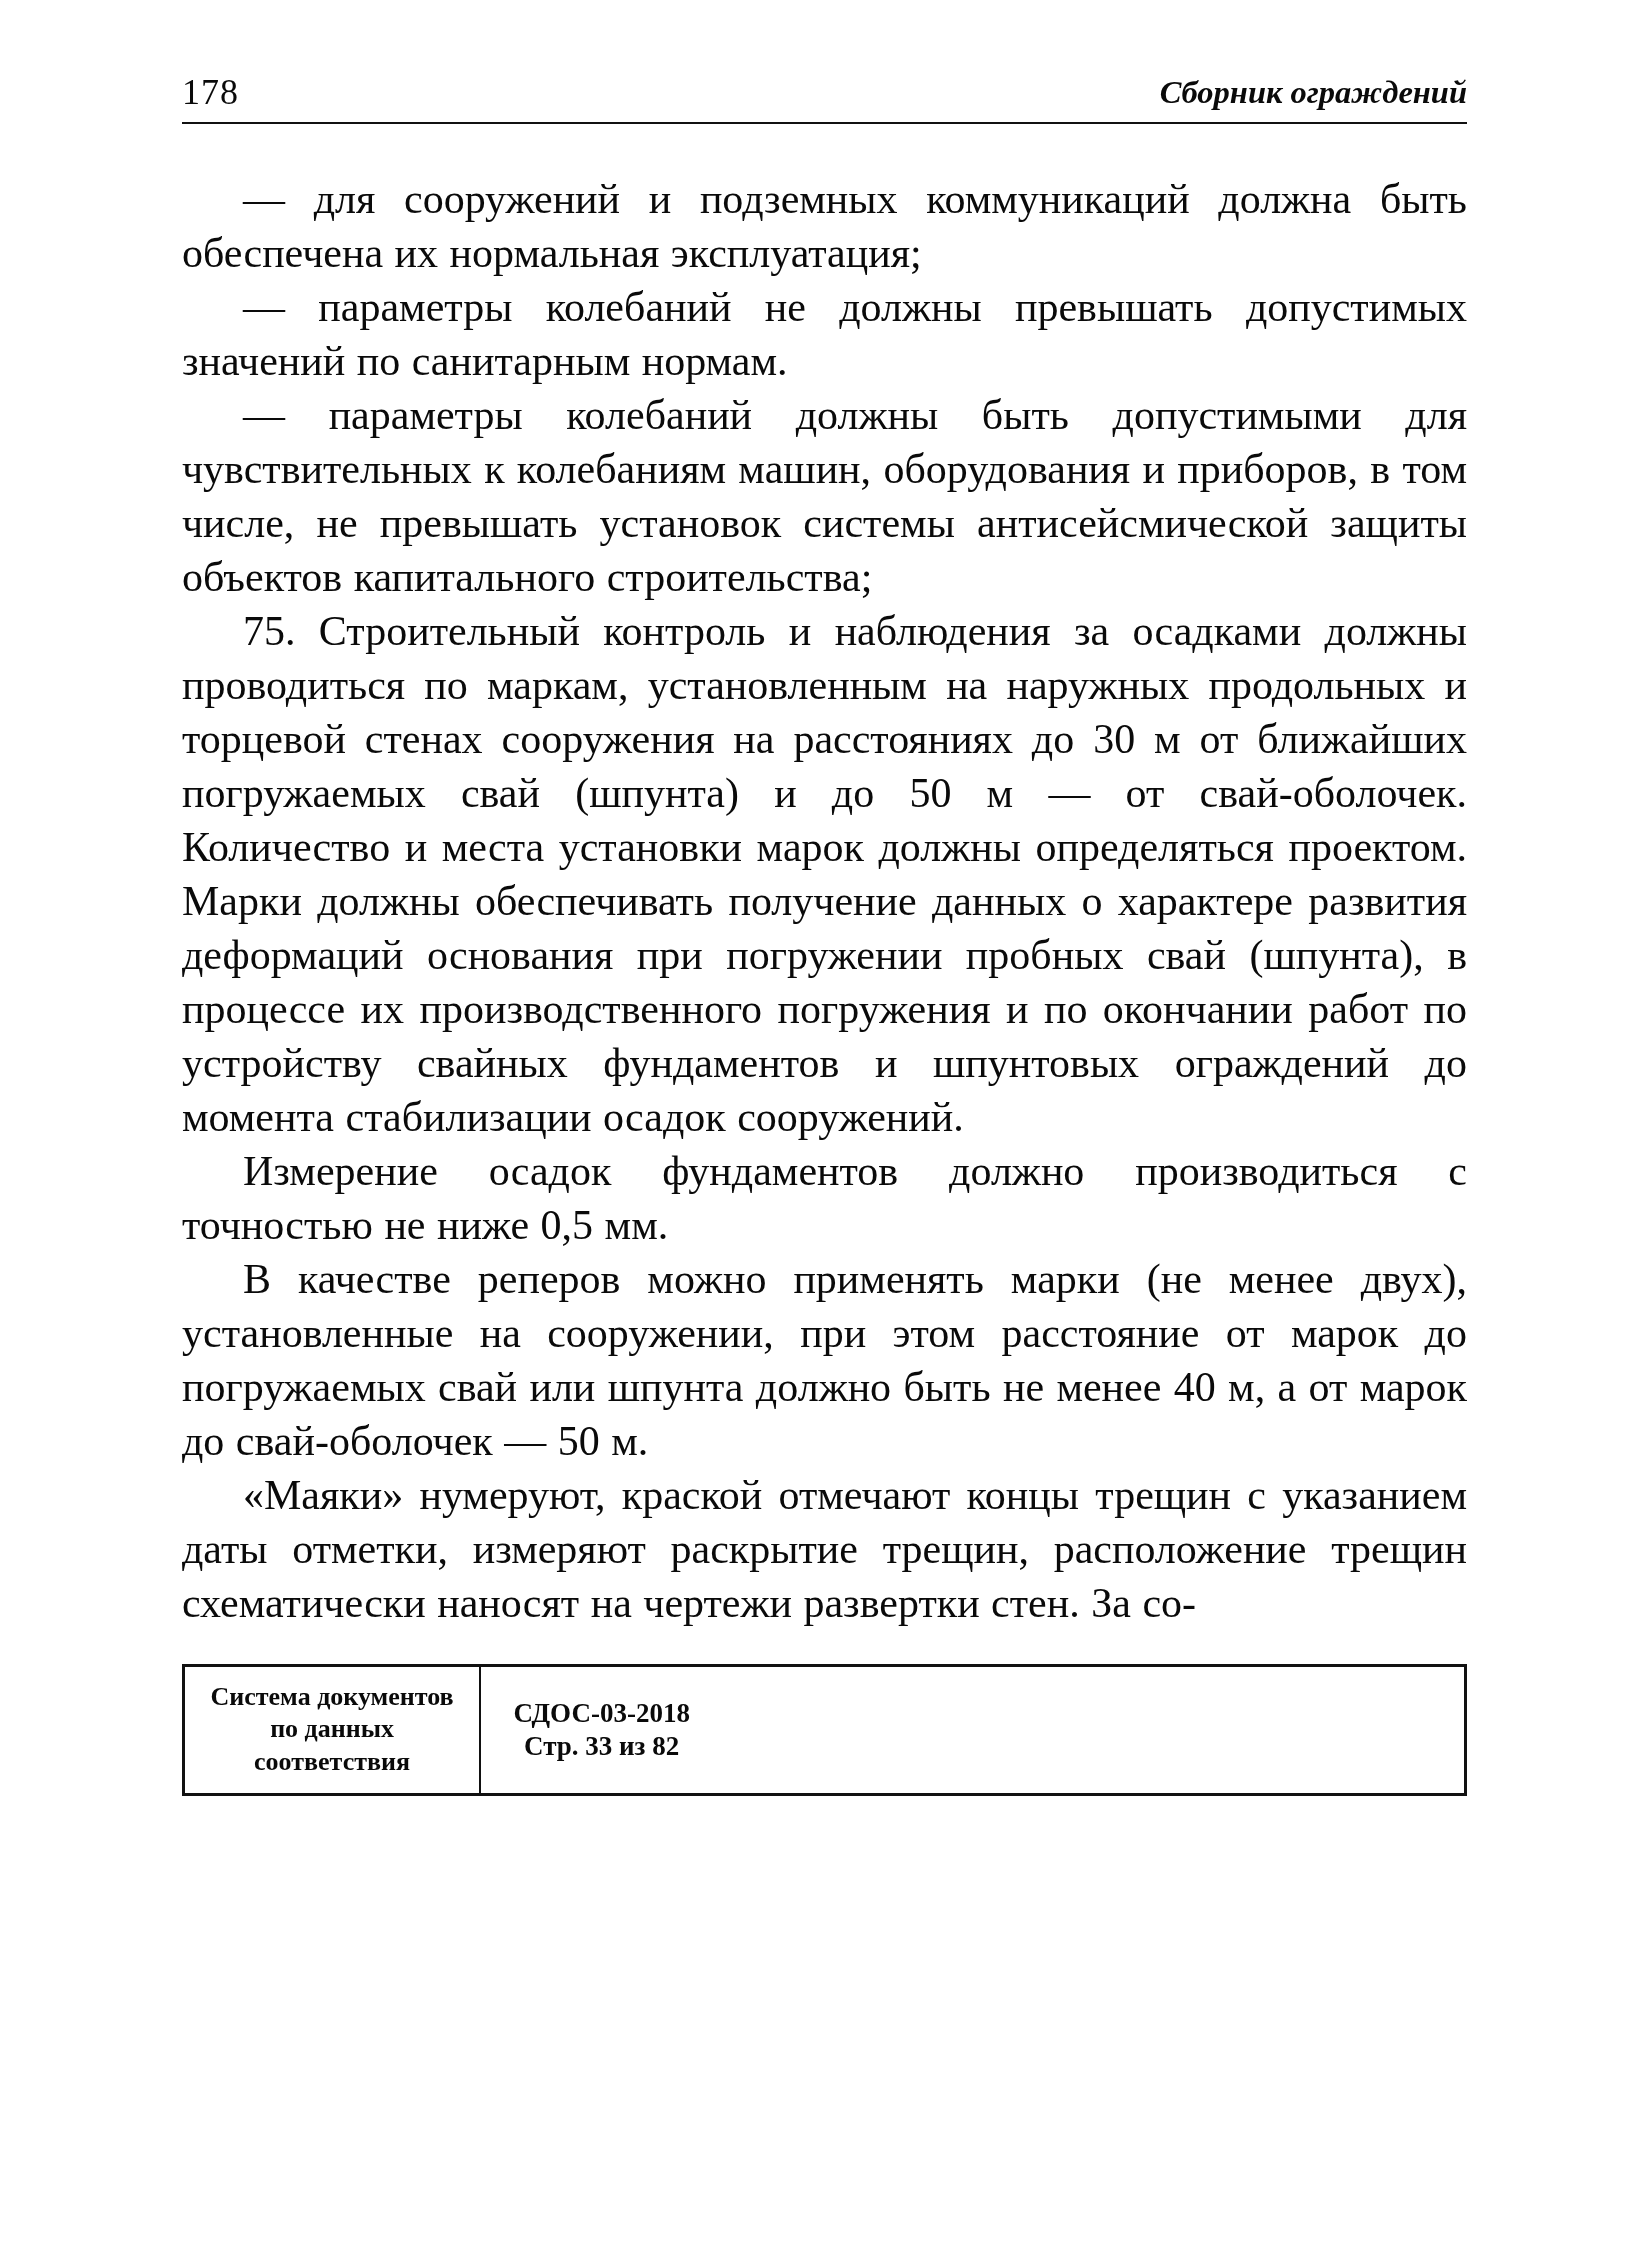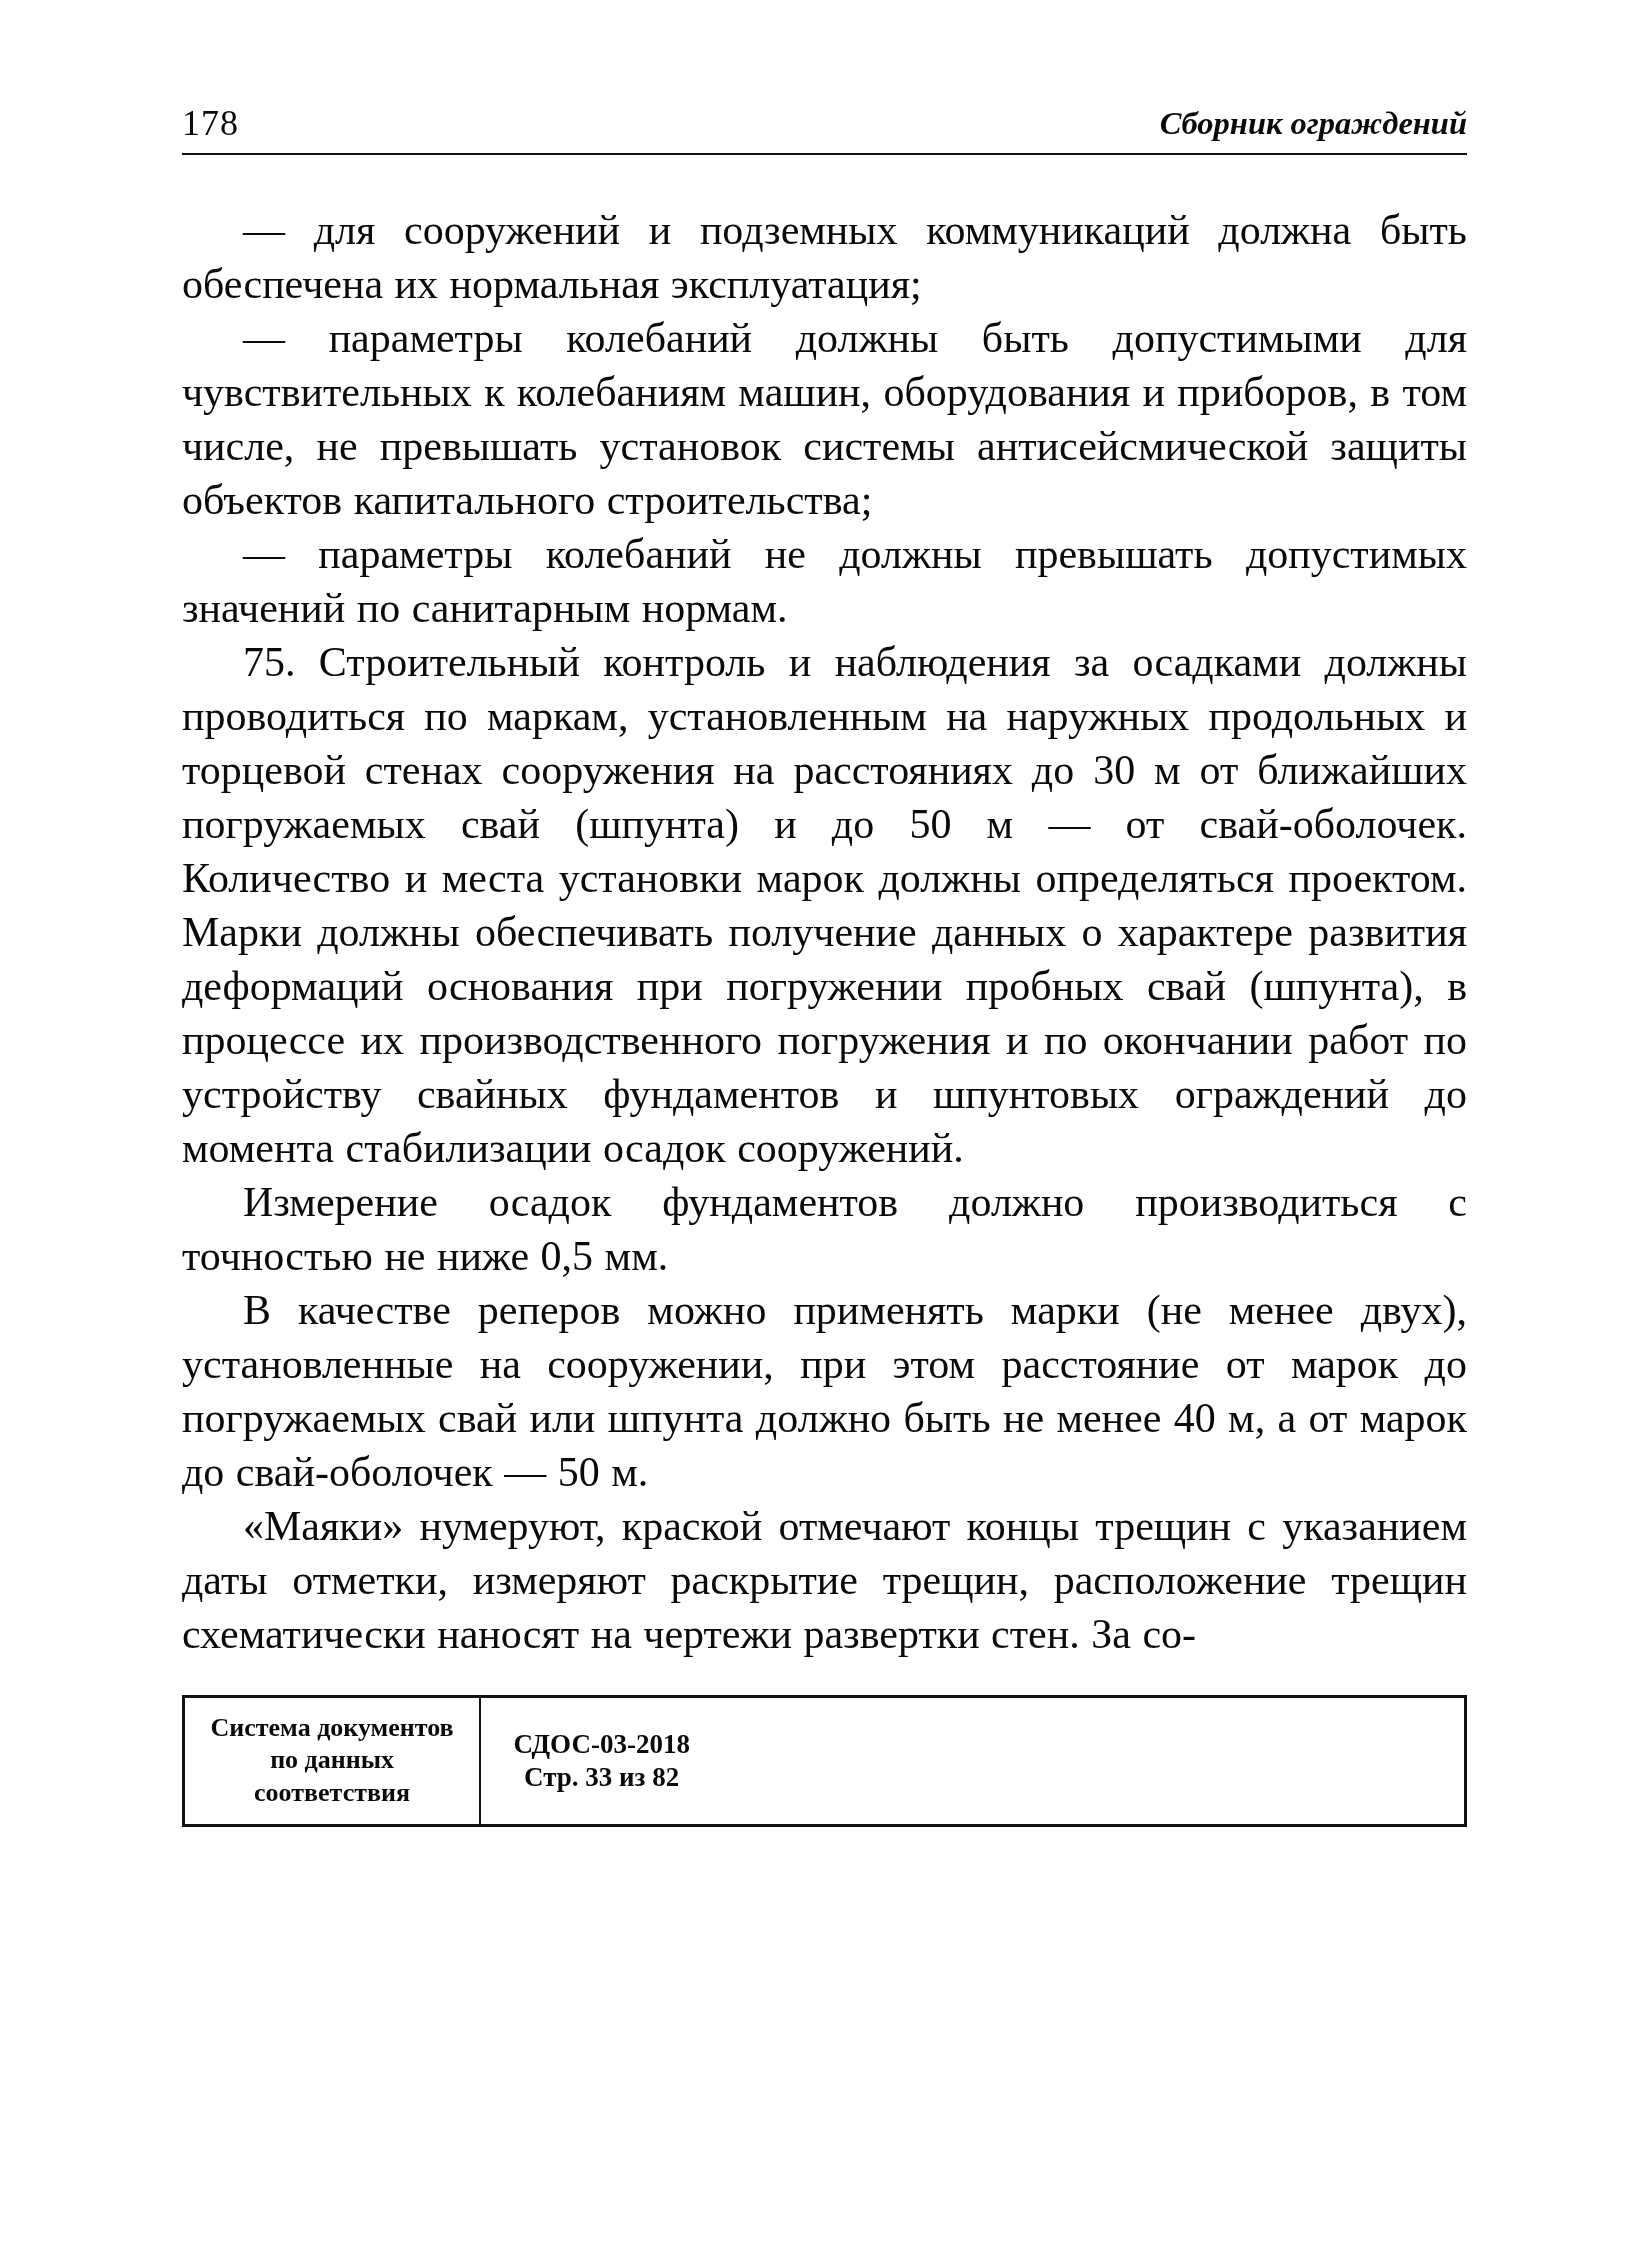--- a/index.html
+++ b/index.html
@@ -12,21 +12,21 @@
     height: 2258px;
     font-family: "Liberation Serif", "DejaVu Serif", serif;
     color: #0a0a0a;
     position: relative;
     overflow: hidden;
   }
   .page {
     box-sizing: border-box;
     width: 1627px;
     height: 2258px;
-    padding: 103px 160px 0 182px;
+    padding: 72px 160px 0 182px;
     border-radius: 21px;
   }
   .page-header {
     display: flex;
     justify-content: space-between;
     align-items: flex-end;
   }
   .page-number {
     font-size: 36px;
     line-height: 40px;
@@ -95,22 +95,22 @@
 
   <header class="page-header">
     <span class="page-number">178</span>
     <span class="header-title">Сборник ограждений</span>
   </header>
 
   <hr class="header-rule">
 
   <main class="page-body">
     <p class="para">— для сооружений и подземных коммуникаций должна быть обеспечена их нормальная эксплуатация;</p>
+    <p class="para">— параметры колебаний не должны превышать допустимых значений по санитарным нормам.</p>
     <p class="para">— параметры колебаний должны быть допустимыми для чувствительных к колебаниям машин, оборудования и приборов, в том числе, не превышать установок системы антисейсмической защиты объектов капитального строительства;</p>
-    <p class="para">— параметры колебаний не должны превышать допустимых значений по санитарным нормам.</p>
     <p class="para">75. Строительный контроль и наблюдения за осадками должны проводиться по маркам, установленным на наружных продольных и торцевой стенах сооружения на расстояниях до 30 м от ближайших погружаемых свай (шпунта) и до 50 м — от свай-оболочек. Количество и места установки марок должны определяться проектом. Марки должны обеспечивать получение данных о характере развития деформаций основания при погружении пробных свай (шпунта), в процессе их производственного погружения и по окончании работ по устройству свайных фундаментов и шпунтовых ограждений до момента стабилизации осадок сооружений.</p>
     <p class="para">Измерение осадок фундаментов должно производиться с точностью не ниже 0,5 мм.</p>
     <p class="para">В качестве реперов можно применять марки (не менее двух), установленные на сооружении, при этом расстояние от марок до погружаемых свай или шпунта должно быть не менее 40 м, а от марок до свай-оболочек — 50 м.</p>
     <p class="para">«Маяки» нумеруют, краской отмечают концы трещин с указанием даты отметки, измеряют раскрытие трещин, расположение трещин схематически наносят на чертежи развертки стен. За со-</p>
   </main>
 
   <footer class="footer-table">
     <div class="footer-cell cell-1">Система документов
 по данных
 соответствия</div>

